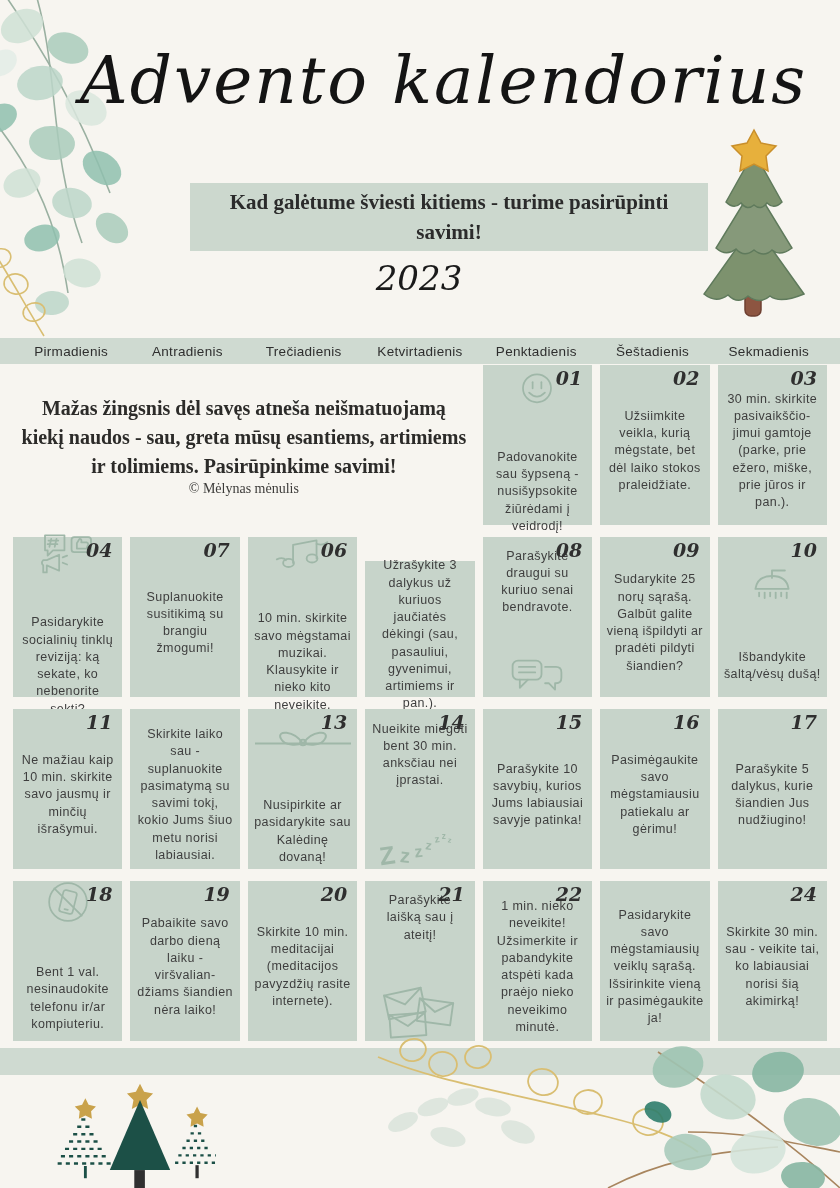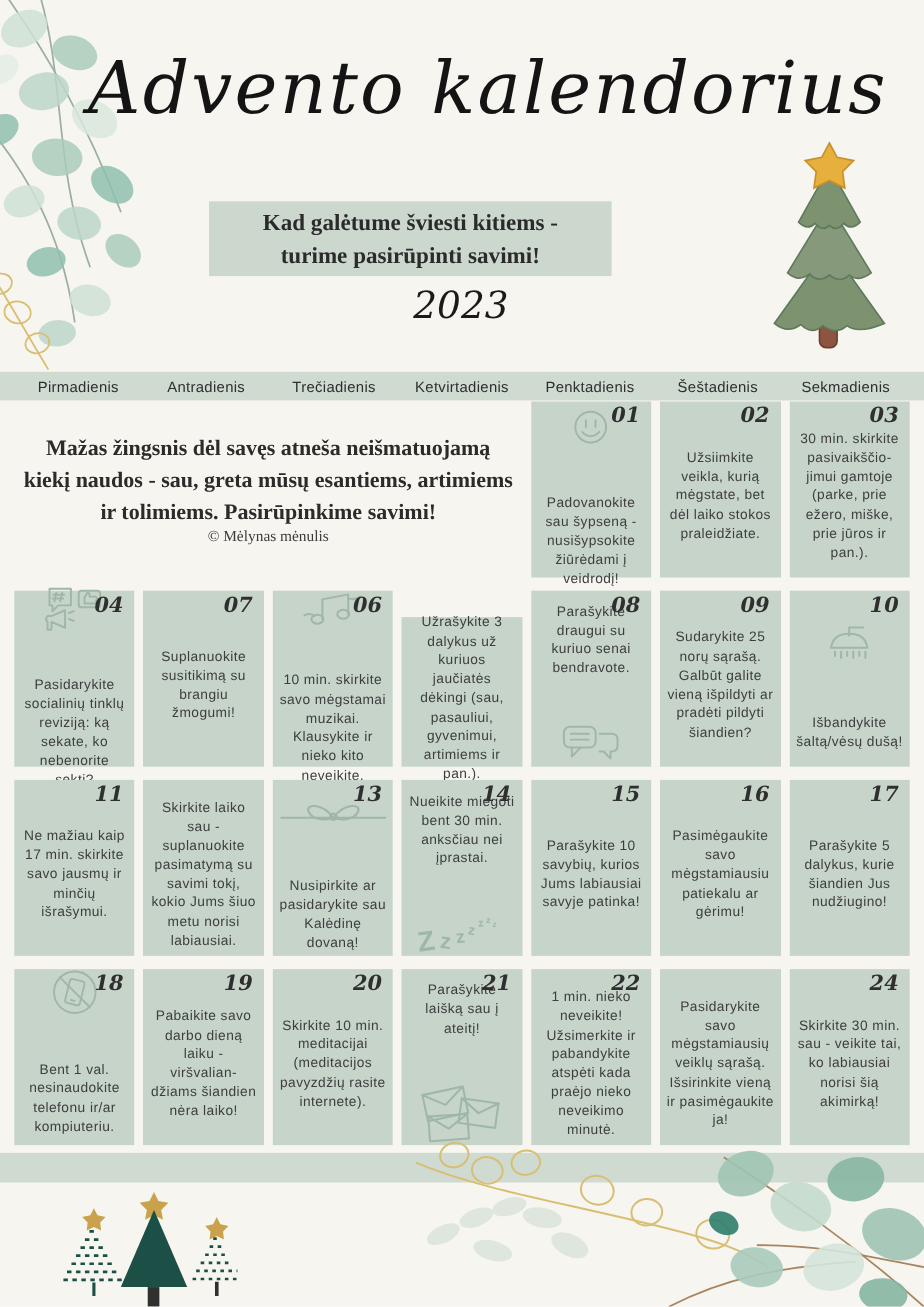--- a/index.html
+++ b/index.html
@@ -7,21 +7,21 @@
     position:relative;width:840px;height:1188px;overflow:hidden;
     background:#f7f5f0;font-family:"Liberation Sans",sans-serif;
   }
   
   .title{
     position:absolute;top:42px;left:80px;width:680px;z-index:3;
     text-align:center;font-family:"DejaVu Serif",serif;font-style:italic;
     font-weight:400;font-size:66px;letter-spacing:2px;color:#141414;white-space:nowrap;
   }
   .subtitle-box{
-    position:absolute;top:183px;left:190px;width:366px;height:68px;z-index:2;
+    position:absolute;top:183px;left:190px;width:518px;height:68px;z-index:2;
     background:#ccd8ce;display:flex;align-items:center;justify-content:center;
   }
   .subtitle-box .subtitle{
     font-family:"Liberation Serif",serif;font-size:21px;font-weight:600;
     color:#2b2b2b;text-align:center;line-height:1.45;padding:0 18px;
   }
   .year{
     position:absolute;top:258px;left:190px;width:458px;z-index:2;
     text-align:center;font-family:"DejaVu Serif",serif;font-style:italic;
     font-size:34px;color:#1a1a1a;
@@ -222,21 +222,21 @@
             <line x1="20" y1="30" x2="20" y2="36"></line>
             <line x1="26" y1="30" x2="26" y2="34"></line>
             <line x1="32" y1="30" x2="32" y2="36"></line>
             <line x1="38" y1="30" x2="38" y2="34"></line>
             <line x1="44" y1="30" x2="44" y2="36"></line>
           </svg></div>
         <div class="cell-text">Išbandykite šaltą/vėsų dušą!</div>
       </div>
       <div class="cell" style="grid-area: 3 / 1;">
         <span class="cell-number">11</span>
-        <div class="cell-text">Ne mažiau kaip 17 min. skirkite savo jausmų ir minčių išrašymui.</div>
+        <div class="cell-text">Ne mažiau kaip 10 min. skirkite savo jausmų ir minčių išrašymui.</div>
       </div>
       <div class="cell" style="grid-area: 3 / 2;">
         <div class="cell-text">Skirkite laiko sau - suplanuokite pasimatymą su savimi tokį, kokio Jums šiuo metu norisi labiausiai.</div>
       </div>
       <div class="cell" style="grid-area: 3 / 3;">
         <span class="cell-number">13</span>
         <div class="cell-icon"><svg viewBox="0 0 100 34" width="96" height="33">
             <line x1="0" y1="18" x2="100" y2="18"></line>
             <path d="M50 18 C40 4 22 4 27 13 C31 21 44 20 50 18 C60 4 78 4 73 13 C69 21 56 20 50 18"></path>
             <circle cx="50" cy="17" r="3"></circle>

